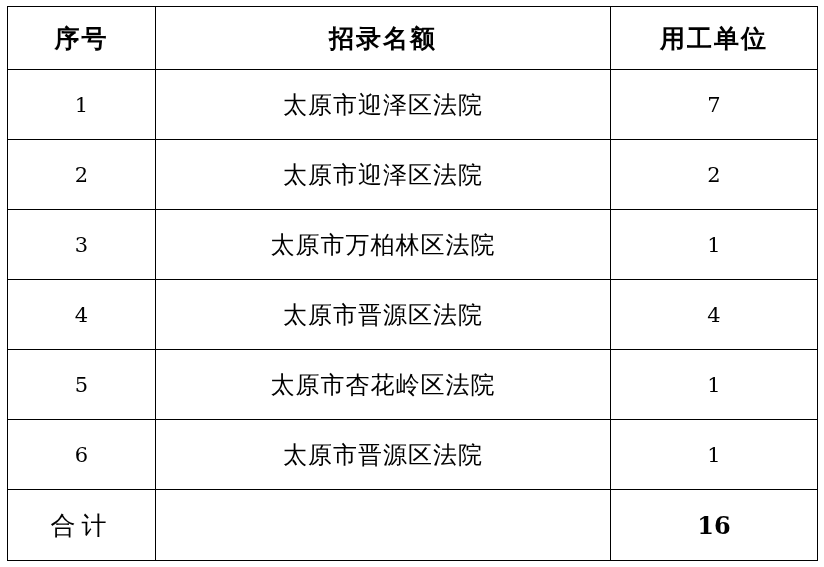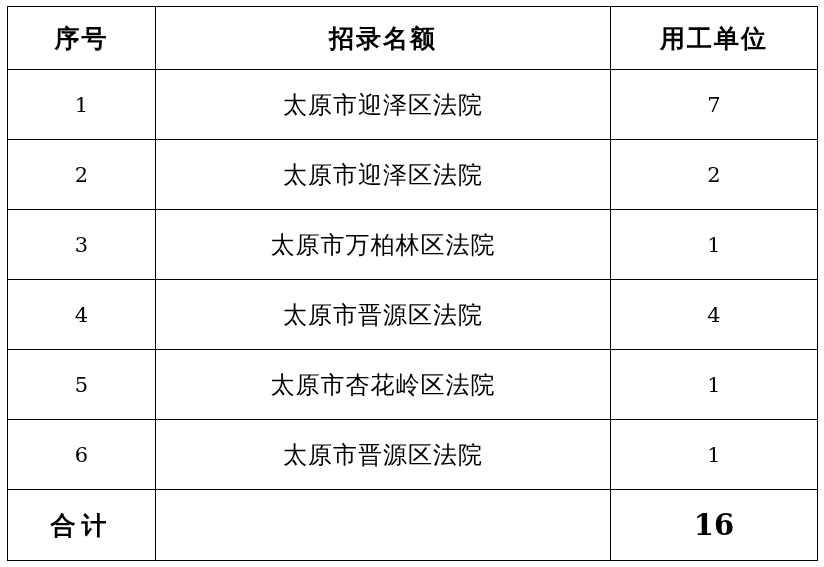--- a/index.html
+++ b/index.html
@@ -60,28 +60,28 @@
   }
   tr.data-row td.cell-quota {
     font-size: 21px;
   }
   
   tr.total-row td {
     height: 70px;
   }
   tr.total-row td.cell-total-label {
     font-size: 25px;
-    font-weight: bold;
+    font-weight: normal;
     letter-spacing: 6px;
   }
   tr.total-row td.cell-total-unit {
     font-size: 23px;
   }
   tr.total-row td.cell-total-quota {
-    font-size: 29px;
+    font-size: 24px;
     font-weight: bold;
   }
 </style>
 </head>
 <body>
 
 <div class="sheet">
   <table class="recruit-table">
     <colgroup>
       <col class="c-index">

